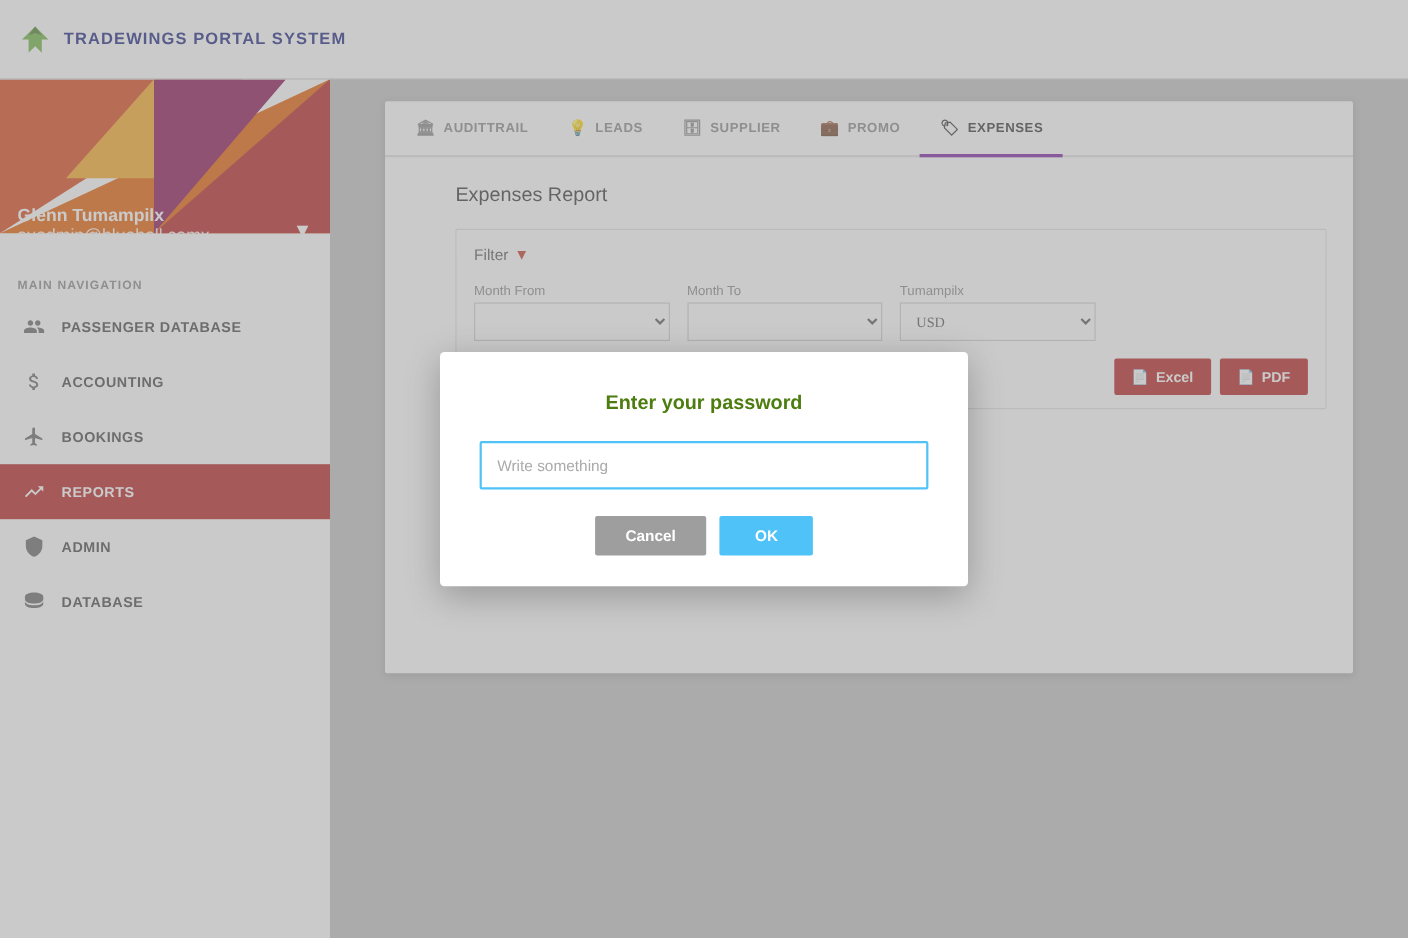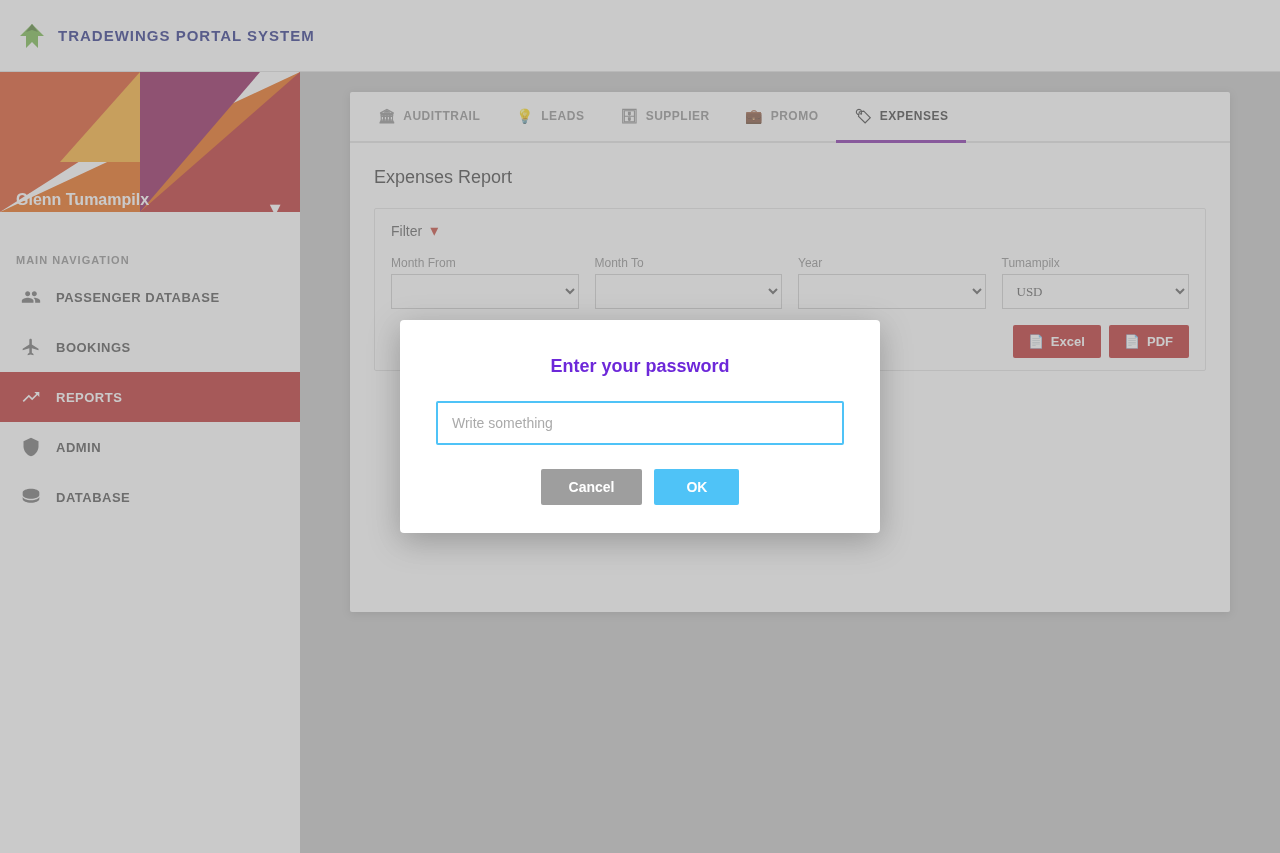--- a/index.html
+++ b/index.html
@@ -63,21 +63,21 @@
       bottom: 16px;
       left: 16px;
       color: #fff;
       z-index: 10;
     }
     .user-name {
       font-size: 16px;
       font-weight: 700;
     }
     .user-email {
-      font-size: 13px;
+      font-size: 16px;
       opacity: 0.9;
     }
     .user-dropdown {
       position: absolute;
       bottom: 20px;
       right: 16px;
       color: #fff;
       font-size: 18px;
       z-index: 10;
       cursor: pointer;
@@ -157,21 +157,21 @@
       margin-bottom: -2px;
       text-transform: uppercase;
     }
     .tab-item.active {
       color: #333;
       border-bottom: 3px solid #7b1fa2;
     }
     .tab-icon { font-size: 14px; }
 
     
-    .panel-content { padding: 24px; }
+    .panel-content { padding: 24px; margin-left: 40px; }
     .panel-title {
       font-size: 18px;
       font-weight: 400;
       color: #333;
       margin-bottom: 20px;
     }
 
     .filter-bar {
       border: 1px solid #e0e0e0;
       border-radius: 2px;
@@ -260,21 +260,21 @@
     .dialog {
       background: #fff;
       width: 480px;
       border-radius: 4px;
       box-shadow: 0 8px 32px rgba(0,0,0,0.25);
       padding: 36px 36px 28px;
     }
     .dialog-title {
       font-size: 18px;
       font-weight: 600;
-      color: #6d28d9;
+      color: #4d7c0f;
       text-align: center;
       margin-bottom: 24px;
     }
     .dialog-input {
       width: 100%;
       padding: 12px 14px;
       border: 2px solid #4fc3f7;
       border-radius: 2px;
       font-size: 14px;
       color: #555;
@@ -341,20 +341,28 @@
 
     <div class="nav-item">
       <div class="nav-icon">
         <svg width="20" height="20" viewBox="0 0 24 24" fill="currentColor">
             <path d="M16 11c1.66 0 2.99-1.34 2.99-3S17.66 5 16 5c-1.66 0-3 1.34-3 3s1.34 3 3 3zm-8 0c1.66 0 2.99-1.34 2.99-3S9.66 5 8 5C6.34 5 5 6.34 5 8s1.34 3 3 3zm0 2c-2.33 0-7 1.17-7 3.5V19h14v-2.5c0-2.33-4.67-3.5-7-3.5zm8 0c-.29 0-.62.02-.97.05 1.16.84 1.97 1.97 1.97 3.45V19h6v-2.5c0-2.33-4.67-3.5-7-3.5z"></path>
           </svg>
       </div>
       <span>PASSENGER DATABASE</span>
     </div>
 
+    <div class="nav-item">
+      <div class="nav-icon">
+        <svg width="20" height="20" viewBox="0 0 24 24" fill="currentColor">
+            <path d="M11.8 10.9c-2.27-.59-3-1.2-3-2.15 0-1.09 1.01-1.85 2.7-1.85 1.78 0 2.44.85 2.5 2.1h2.21c-.07-1.72-1.12-3.3-3.21-3.81V3h-3v2.16c-1.94.42-3.5 1.68-3.5 3.61 0 2.31 1.91 3.46 4.7 4.13 2.5.6 3 1.48 3 2.41 0 .69-.49 1.79-2.7 1.79-2.06 0-2.87-.92-2.98-2.1h-2.2c.12 2.19 1.76 3.42 3.68 3.83V21h3v-2.15c1.95-.37 3.5-1.5 3.5-3.55 0-2.84-2.43-3.81-4.7-4.4z"></path>
+          </svg>
+      </div>
+      <span>ACCOUNTING</span>
+    </div>
 
     <div class="nav-item">
       <div class="nav-icon">
         <svg width="20" height="20" viewBox="0 0 24 24" fill="currentColor">
             <path d="M21 16v-2l-8-5V3.5c0-.83-.67-1.5-1.5-1.5S10 2.67 10 3.5V9l-8 5v2l8-2.5V19l-2 1.5V22l3.5-1 3.5 1v-1.5L13 19v-5.5l8 2.5z"></path>
           </svg>
       </div>
       <span>BOOKINGS</span>
     </div>
 
@@ -428,26 +436,20 @@
                 <option></option>
               </select>
             </div>
             <div class="filter-field">
               <label>Month To</label>
               <select>
                 <option></option>
               </select>
             </div>
             <div class="filter-field">
-              <label>Year</label>
-              <select>
-                <option></option>
-              </select>
-            </div>
-            <div class="filter-field">
               <label>Tumampilx</label>
               <select>
                 <option>USD</option>
               </select>
             </div>
           </div>
 
           <div class="export-row">
             <button class="btn-excel">
               <span>📄</span>

